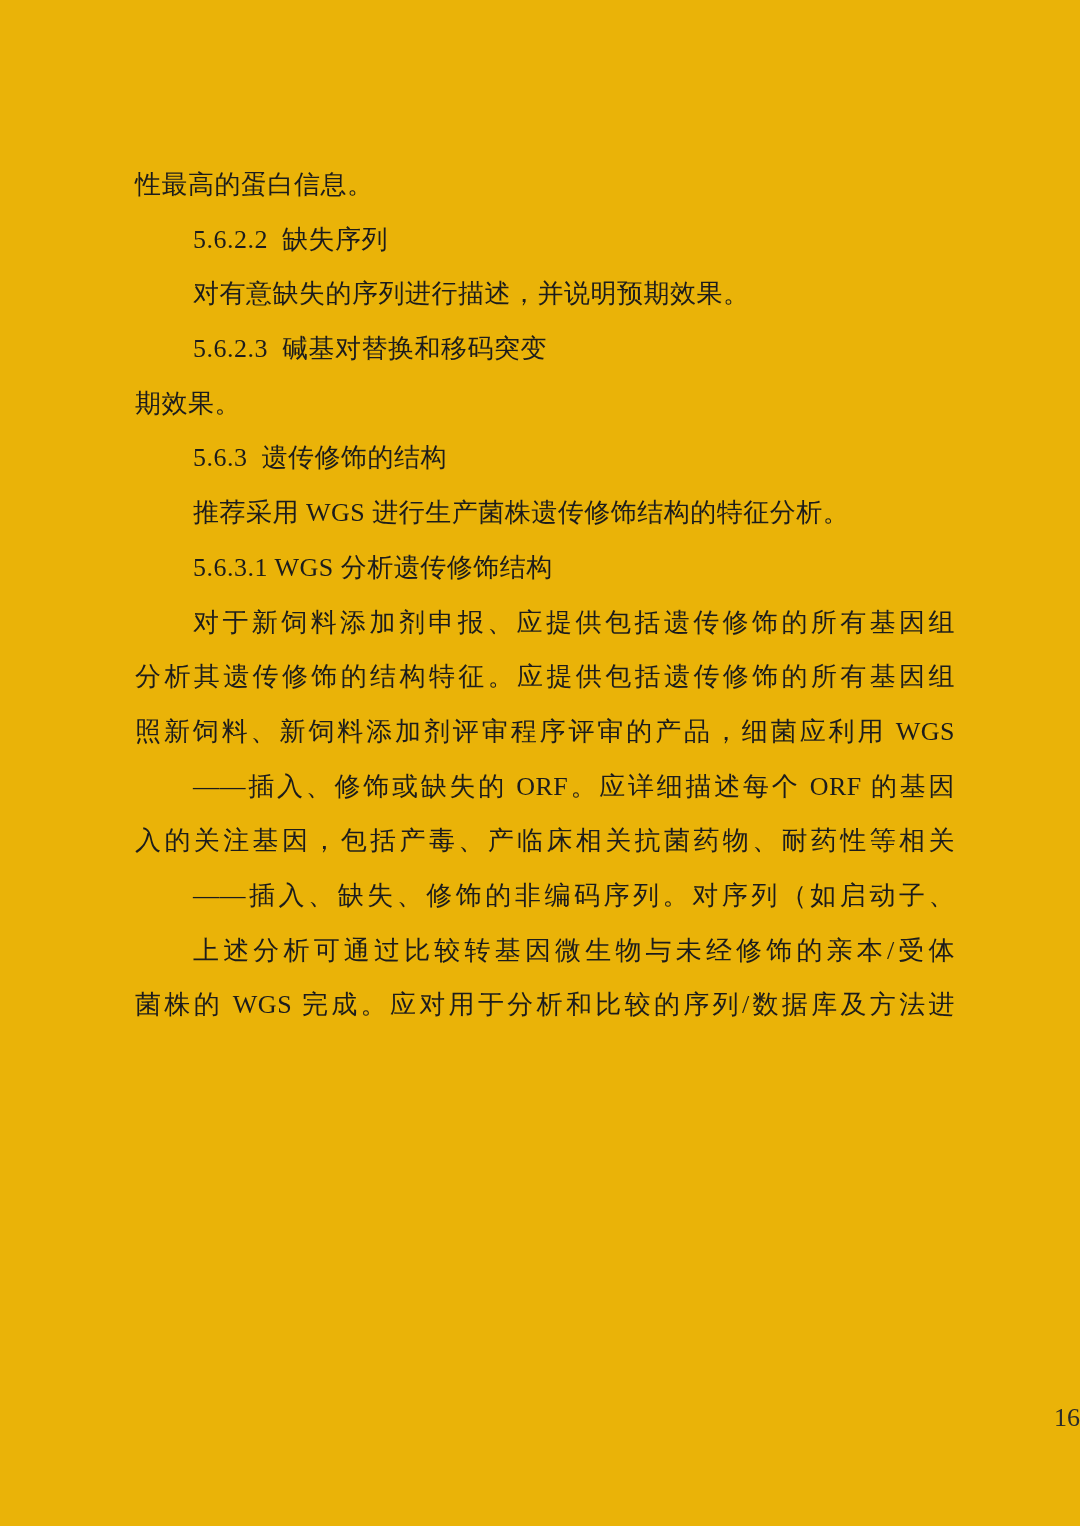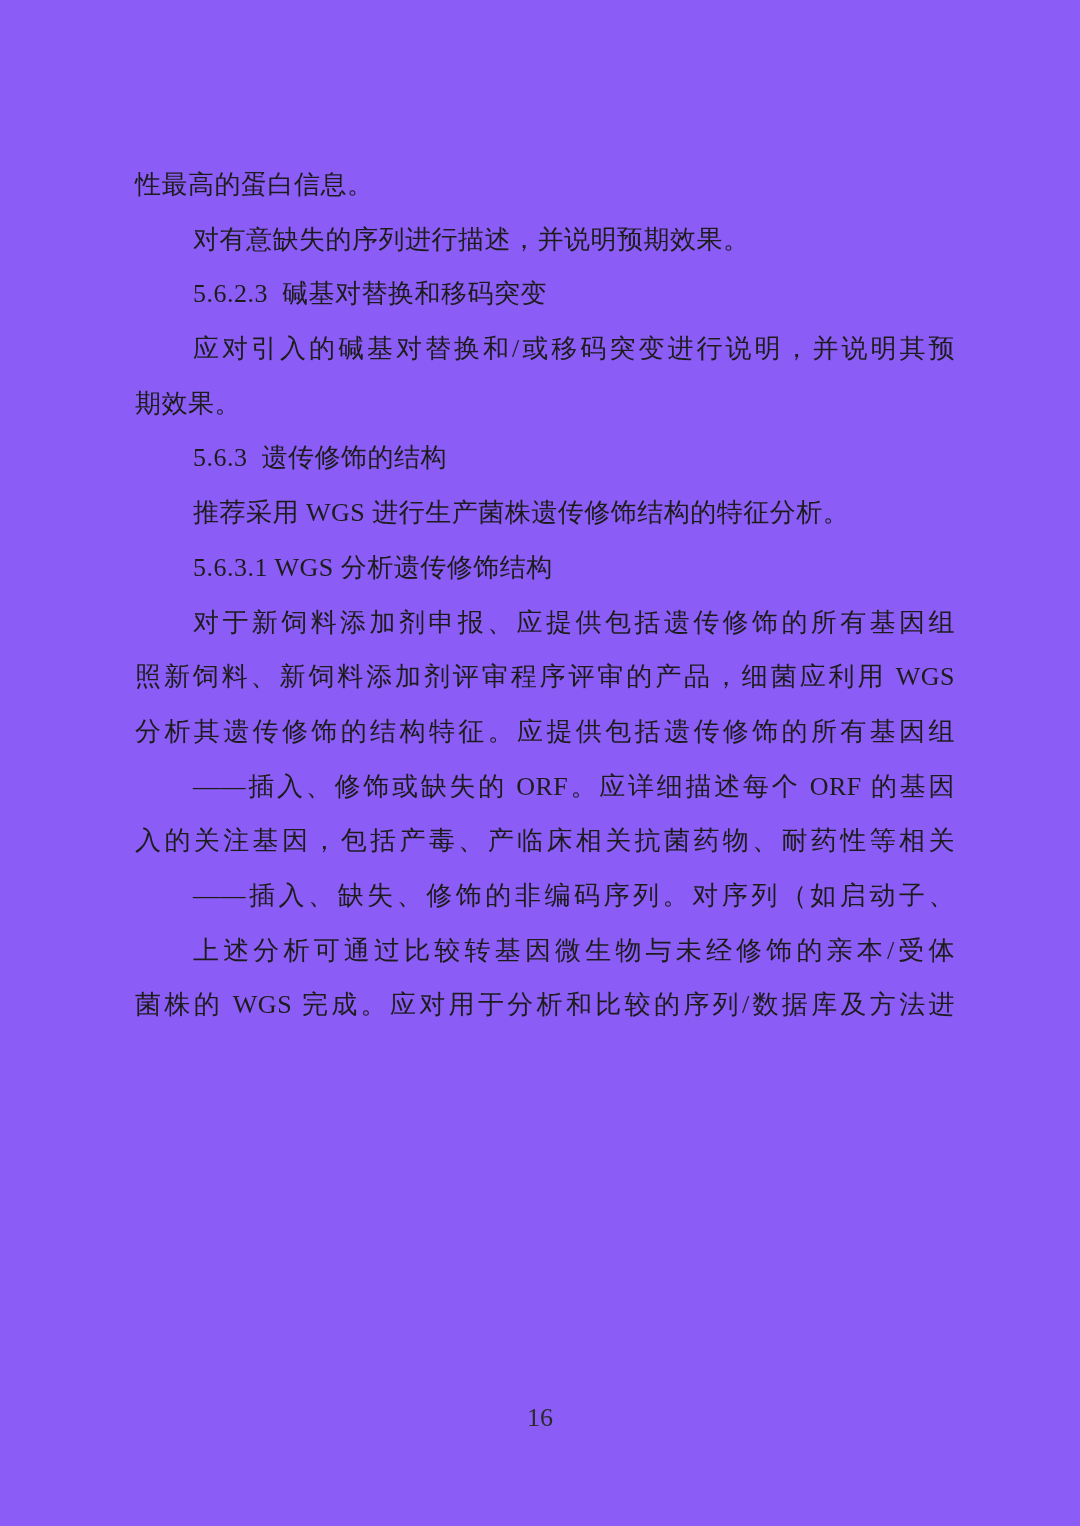--- a/index.html
+++ b/index.html
@@ -1,20 +1,20 @@
 <!DOCTYPE html>
 <html><head>
 <meta charset="utf-8">
 <style>
   html, body { margin: 0; padding: 0; background: #e8e8e8; }
   .page {
     position: relative;
     width: 1080px;
     height: 1526px;
-    background: #8b5cf6;
+    background: #eab308;
     font-family: "Liberation Serif", "DejaVu Serif", serif;
     color: #1c1c1c;
     overflow: hidden;
   }
   .content {
     position: absolute;
     left: 135px;
     top: 158px;
     width: 820px;
   }
@@ -24,42 +24,42 @@
     height: 54.7px;
     letter-spacing: 0.5px;
   }
   .ind { text-indent: 58px; }
   .just { text-align: justify; text-align-last: justify; }
   .page-number {
     position: absolute;
     top: 1398px;
     left: 0;
     width: 100%;
-    text-align: center;
+    text-align: right;
     font-size: 26px;
     line-height: 40px;
     color: #2a2a2a;
   }
 </style>
 </head>
 <body>
 
 <div class="page">
   <div class="content">
     <div class="ln">性最高的蛋白信息。</div>
+    <div class="ln ind">5.6.2.2&nbsp; 缺失序列</div>
     <div class="ln ind">对有意缺失的序列进行描述，并说明预期效果。</div>
     <div class="ln ind">5.6.2.3&nbsp; 碱基对替换和移码突变</div>
-    <div class="ln ind just">应对引入的碱基对替换和/或移码突变进行说明，并说明其预</div>
     <div class="ln">期效果。</div>
     <div class="ln ind">5.6.3&nbsp; 遗传修饰的结构</div>
     <div class="ln ind">推荐采用 WGS 进行生产菌株遗传修饰结构的特征分析。</div>
     <div class="ln ind">5.6.3.1 WGS 分析遗传修饰结构</div>
     <div class="ln ind just">对于新饲料添加剂申报、应提供包括遗传修饰的所有基因组</div>
+    <div class="ln just">分析其遗传修饰的结构特征。应提供包括遗传修饰的所有基因组</div>
     <div class="ln just">照新饲料、新饲料添加剂评审程序评审的产品，细菌应利用 WGS</div>
-    <div class="ln just">分析其遗传修饰的结构特征。应提供包括遗传修饰的所有基因组</div>
     <div class="ln ind just">——插入、修饰或缺失的 ORF。应详细描述每个 ORF 的基因</div>
     <div class="ln just">入的关注基因，包括产毒、产临床相关抗菌药物、耐药性等相关</div>
     <div class="ln ind just">——插入、缺失、修饰的非编码序列。对序列（如启动子、</div>
     <div class="ln ind just">上述分析可通过比较转基因微生物与未经修饰的亲本/受体</div>
     <div class="ln just">菌株的 WGS 完成。应对用于分析和比较的序列/数据库及方法进</div>
   </div>
   <div class="page-number">16</div>
 </div>
 
 </body></html>

